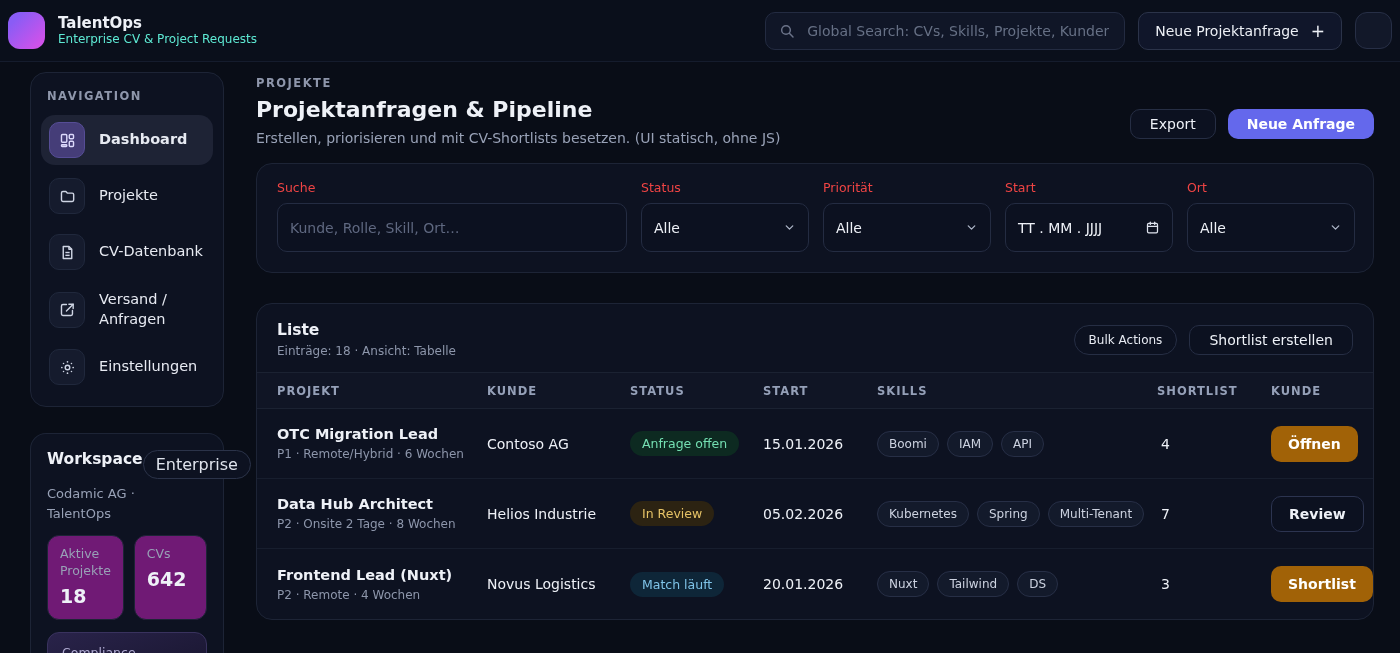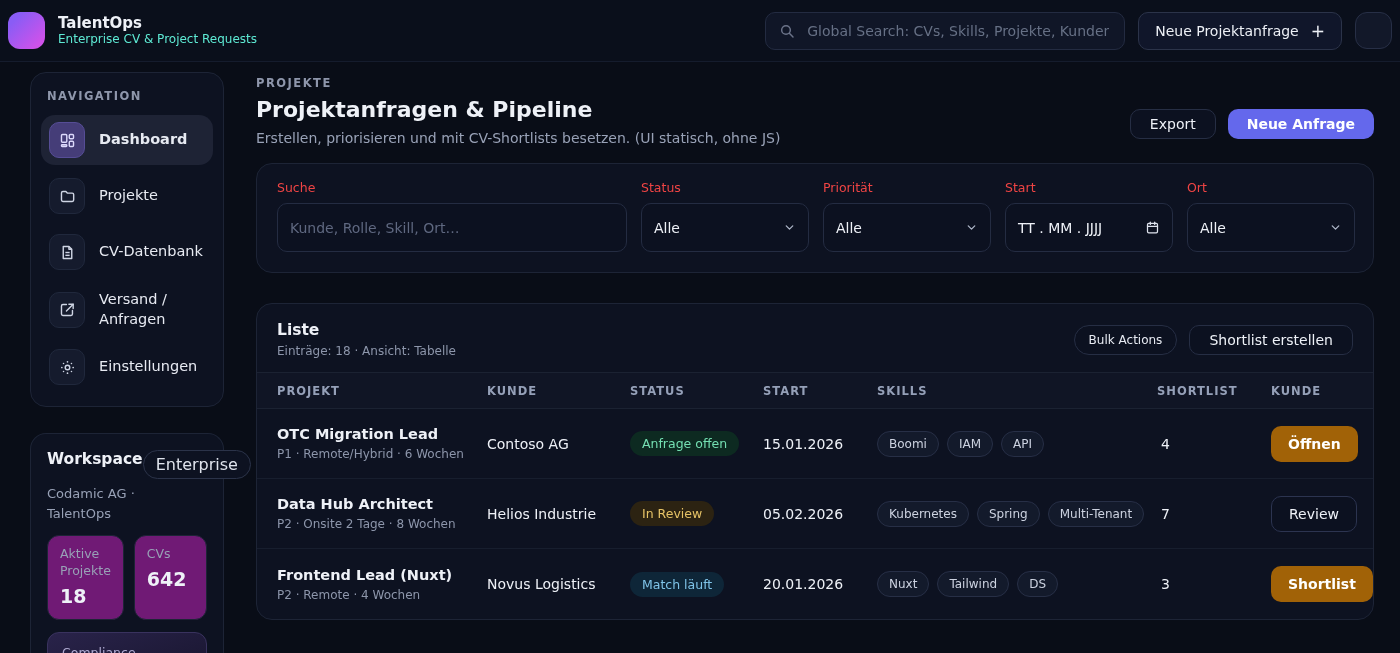--- a/index.html
+++ b/index.html
@@ -140,21 +140,21 @@
   .tone-green { background:#0d2a21; color:#74dfb2; }
   .tone-amber { background:#2c2312; color:#e6c366; }
   .tone-blue  { background:#0e2638; color:#7fc3e8; }
   .skills { display:flex; gap:8px; flex-wrap:wrap; }
   .skill {
     display:inline-flex; padding:5px 11px; border-radius:999px;
     background:#131a2b; border:1px solid #272f46; font-size:12px; color:#ccd2e0;
   }
   .row-btn {
     height:36px; border-radius:10px; padding:0 17px; font-size:14px; font-family:inherit;
-    display:inline-flex; align-items:center; cursor:pointer;
+    display:inline-flex; align-items:center; cursor:pointer;font-weight:bold;
   }
   .row-btn.primary { background:#a16207; color:#fff; font-weight:bold; border:none; }
   .row-btn.ghost { background:#0c1120; color:#eef1f7; border:1px solid #2c3450; }
   .shortlist-count { font-size:14px; padding-left:4px; }
 </style>
 </head>
 <body>
 
 <header class="topbar">
   <div class="logo"></div>

